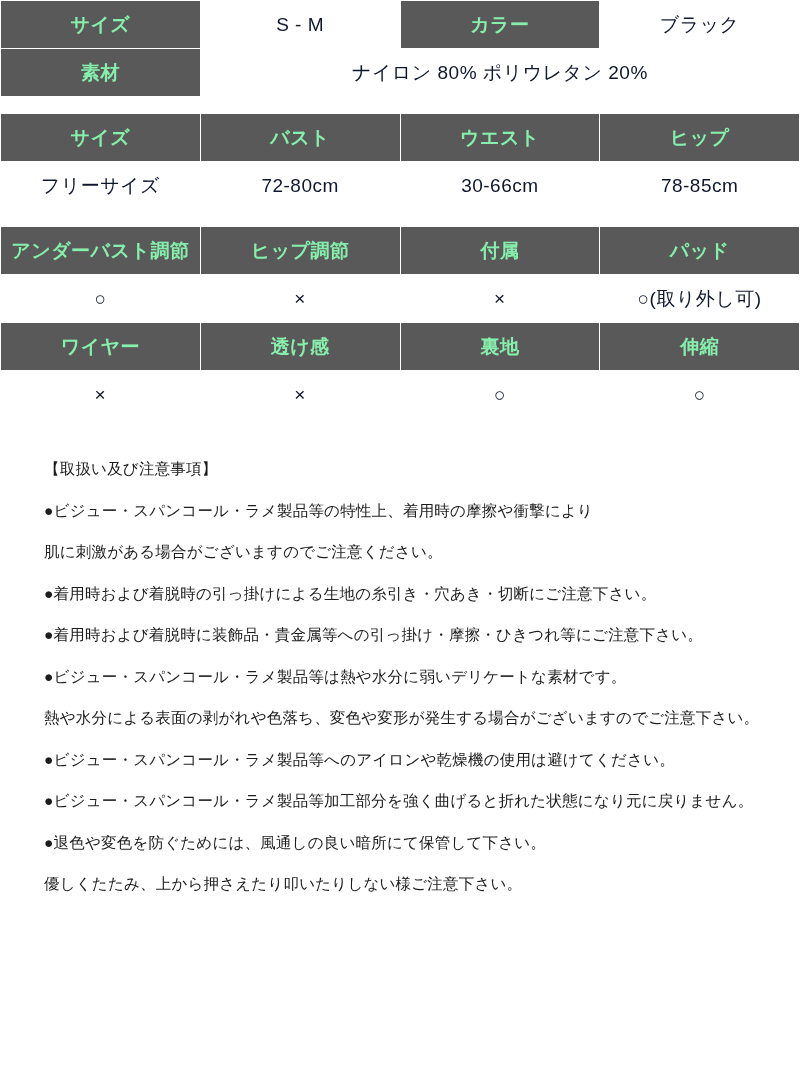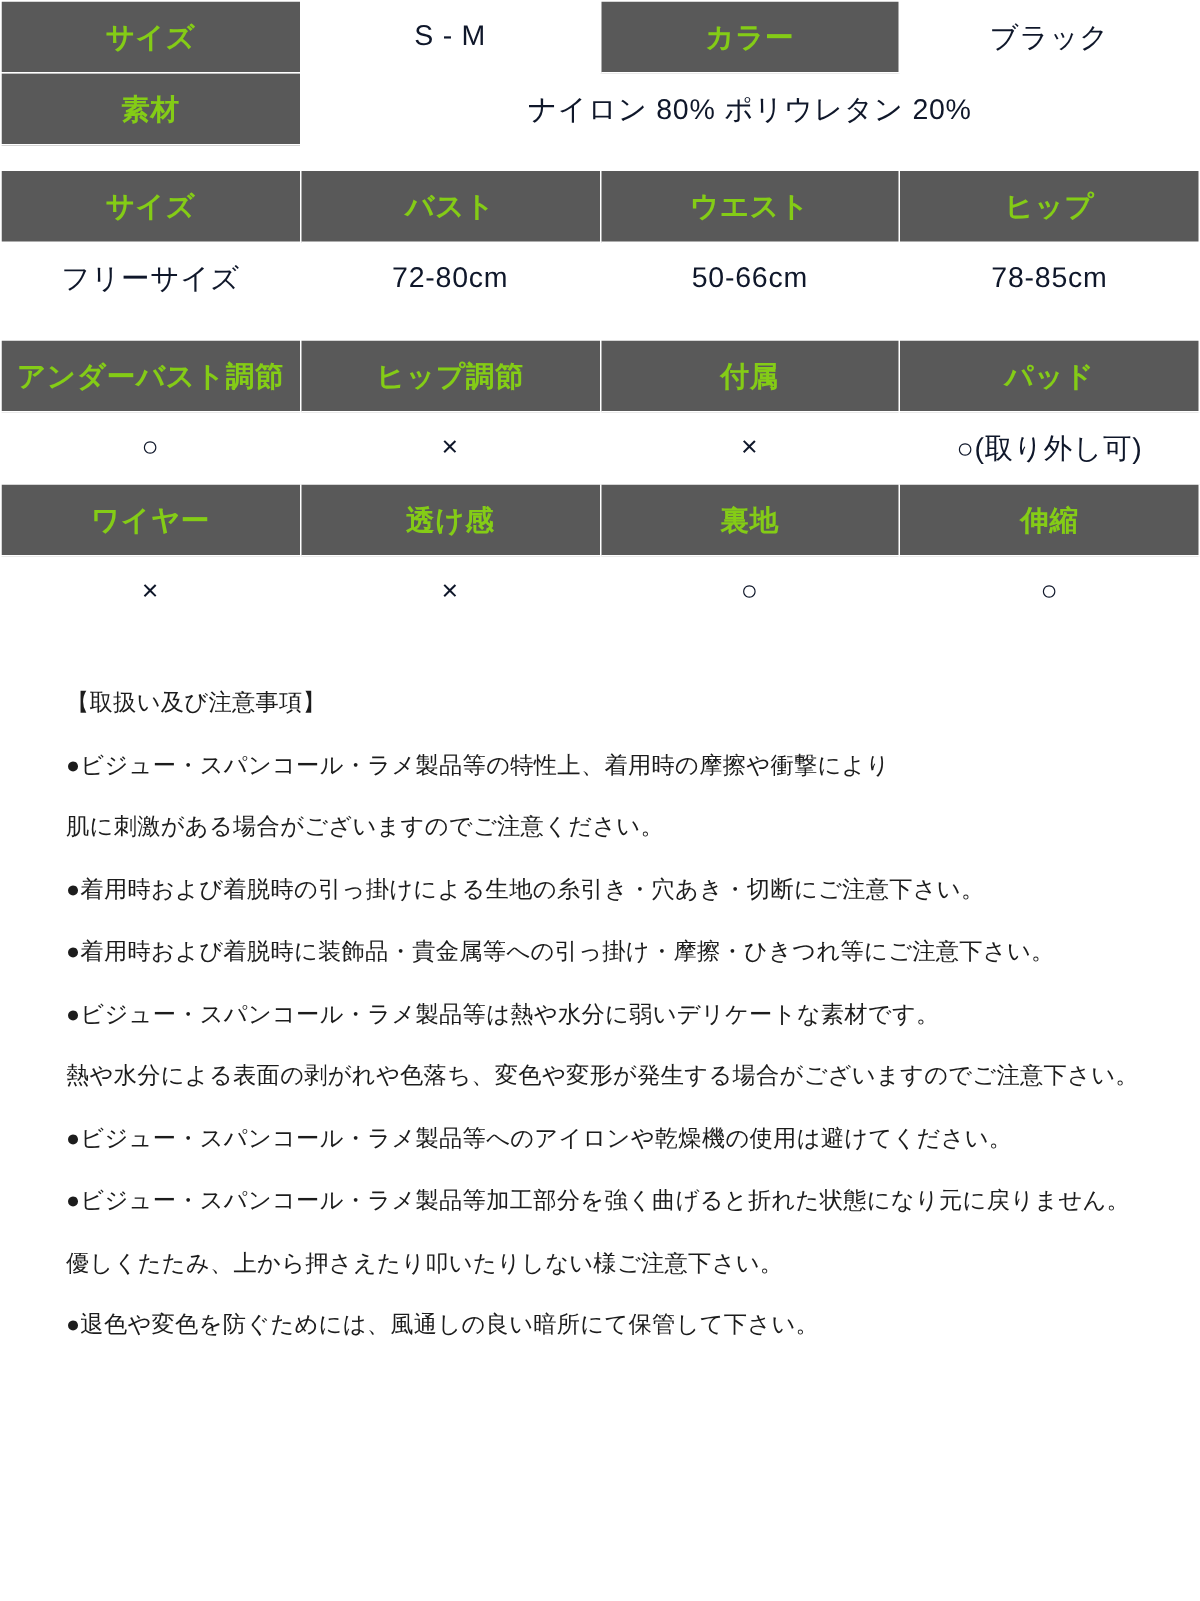--- a/index.html
+++ b/index.html
@@ -32,21 +32,21 @@
     height: 48px;
     text-align: center;
     vertical-align: middle;
     font-size: 19px;
     letter-spacing: 0.5px;
     padding: 0 2px;
     box-sizing: border-box;
   }
   td.hdr {
     background: #595959;
-    color: #84cc16;
+    color: #86efac;
     font-weight: bold;
   }
   td.val {
     background: #ffffff;
     color: #0f172a;
     border: 1px solid #ababab;
   }
   td.hdr-sm {
     font-size: 17px;
   }
@@ -92,21 +92,21 @@
       <tbody>
         <tr>
           <td class="hdr">サイズ</td>
           <td class="hdr">バスト</td>
           <td class="hdr">ウエスト</td>
           <td class="hdr">ヒップ</td>
         </tr>
         <tr>
           <td class="val">フリーサイズ</td>
           <td class="val">72-80cm</td>
-          <td class="val">50-66cm</td>
+          <td class="val">30-66cm</td>
           <td class="val">78-85cm</td>
         </tr>
       </tbody>
     </table>
   <div class="spacer-16"></div>
   <table class="spec" id="table-2">
       <tbody>
         <tr>
           <td class="hdr hdr-sm">アンダーバスト調節</td>
           <td class="hdr">ヒップ調節</td>
@@ -138,18 +138,18 @@
     <p class="title">【取扱い及び注意事項】</p>
     <div id="notes-lines">
         <p>●ビジュー・スパンコール・ラメ製品等の特性上、着用時の摩擦や衝撃により</p>
         <p>肌に刺激がある場合がございますのでご注意ください。</p>
         <p>●着用時および着脱時の引っ掛けによる生地の糸引き・穴あき・切断にご注意下さい。</p>
         <p>●着用時および着脱時に装飾品・貴金属等への引っ掛け・摩擦・ひきつれ等にご注意下さい。</p>
         <p>●ビジュー・スパンコール・ラメ製品等は熱や水分に弱いデリケートな素材です。</p>
         <p>熱や水分による表面の剥がれや色落ち、変色や変形が発生する場合がございますのでご注意下さい。</p>
         <p>●ビジュー・スパンコール・ラメ製品等へのアイロンや乾燥機の使用は避けてください。</p>
         <p>●ビジュー・スパンコール・ラメ製品等加工部分を強く曲げると折れた状態になり元に戻りません。</p>
+        <p>●退色や変色を防ぐためには、風通しの良い暗所にて保管して下さい。</p>
         <p>優しくたたみ、上から押さえたり叩いたりしない様ご注意下さい。</p>
-        <p>●退色や変色を防ぐためには、風通しの良い暗所にて保管して下さい。</p>
       </div>
   </div>
 
 </div>
 
 </body></html>

